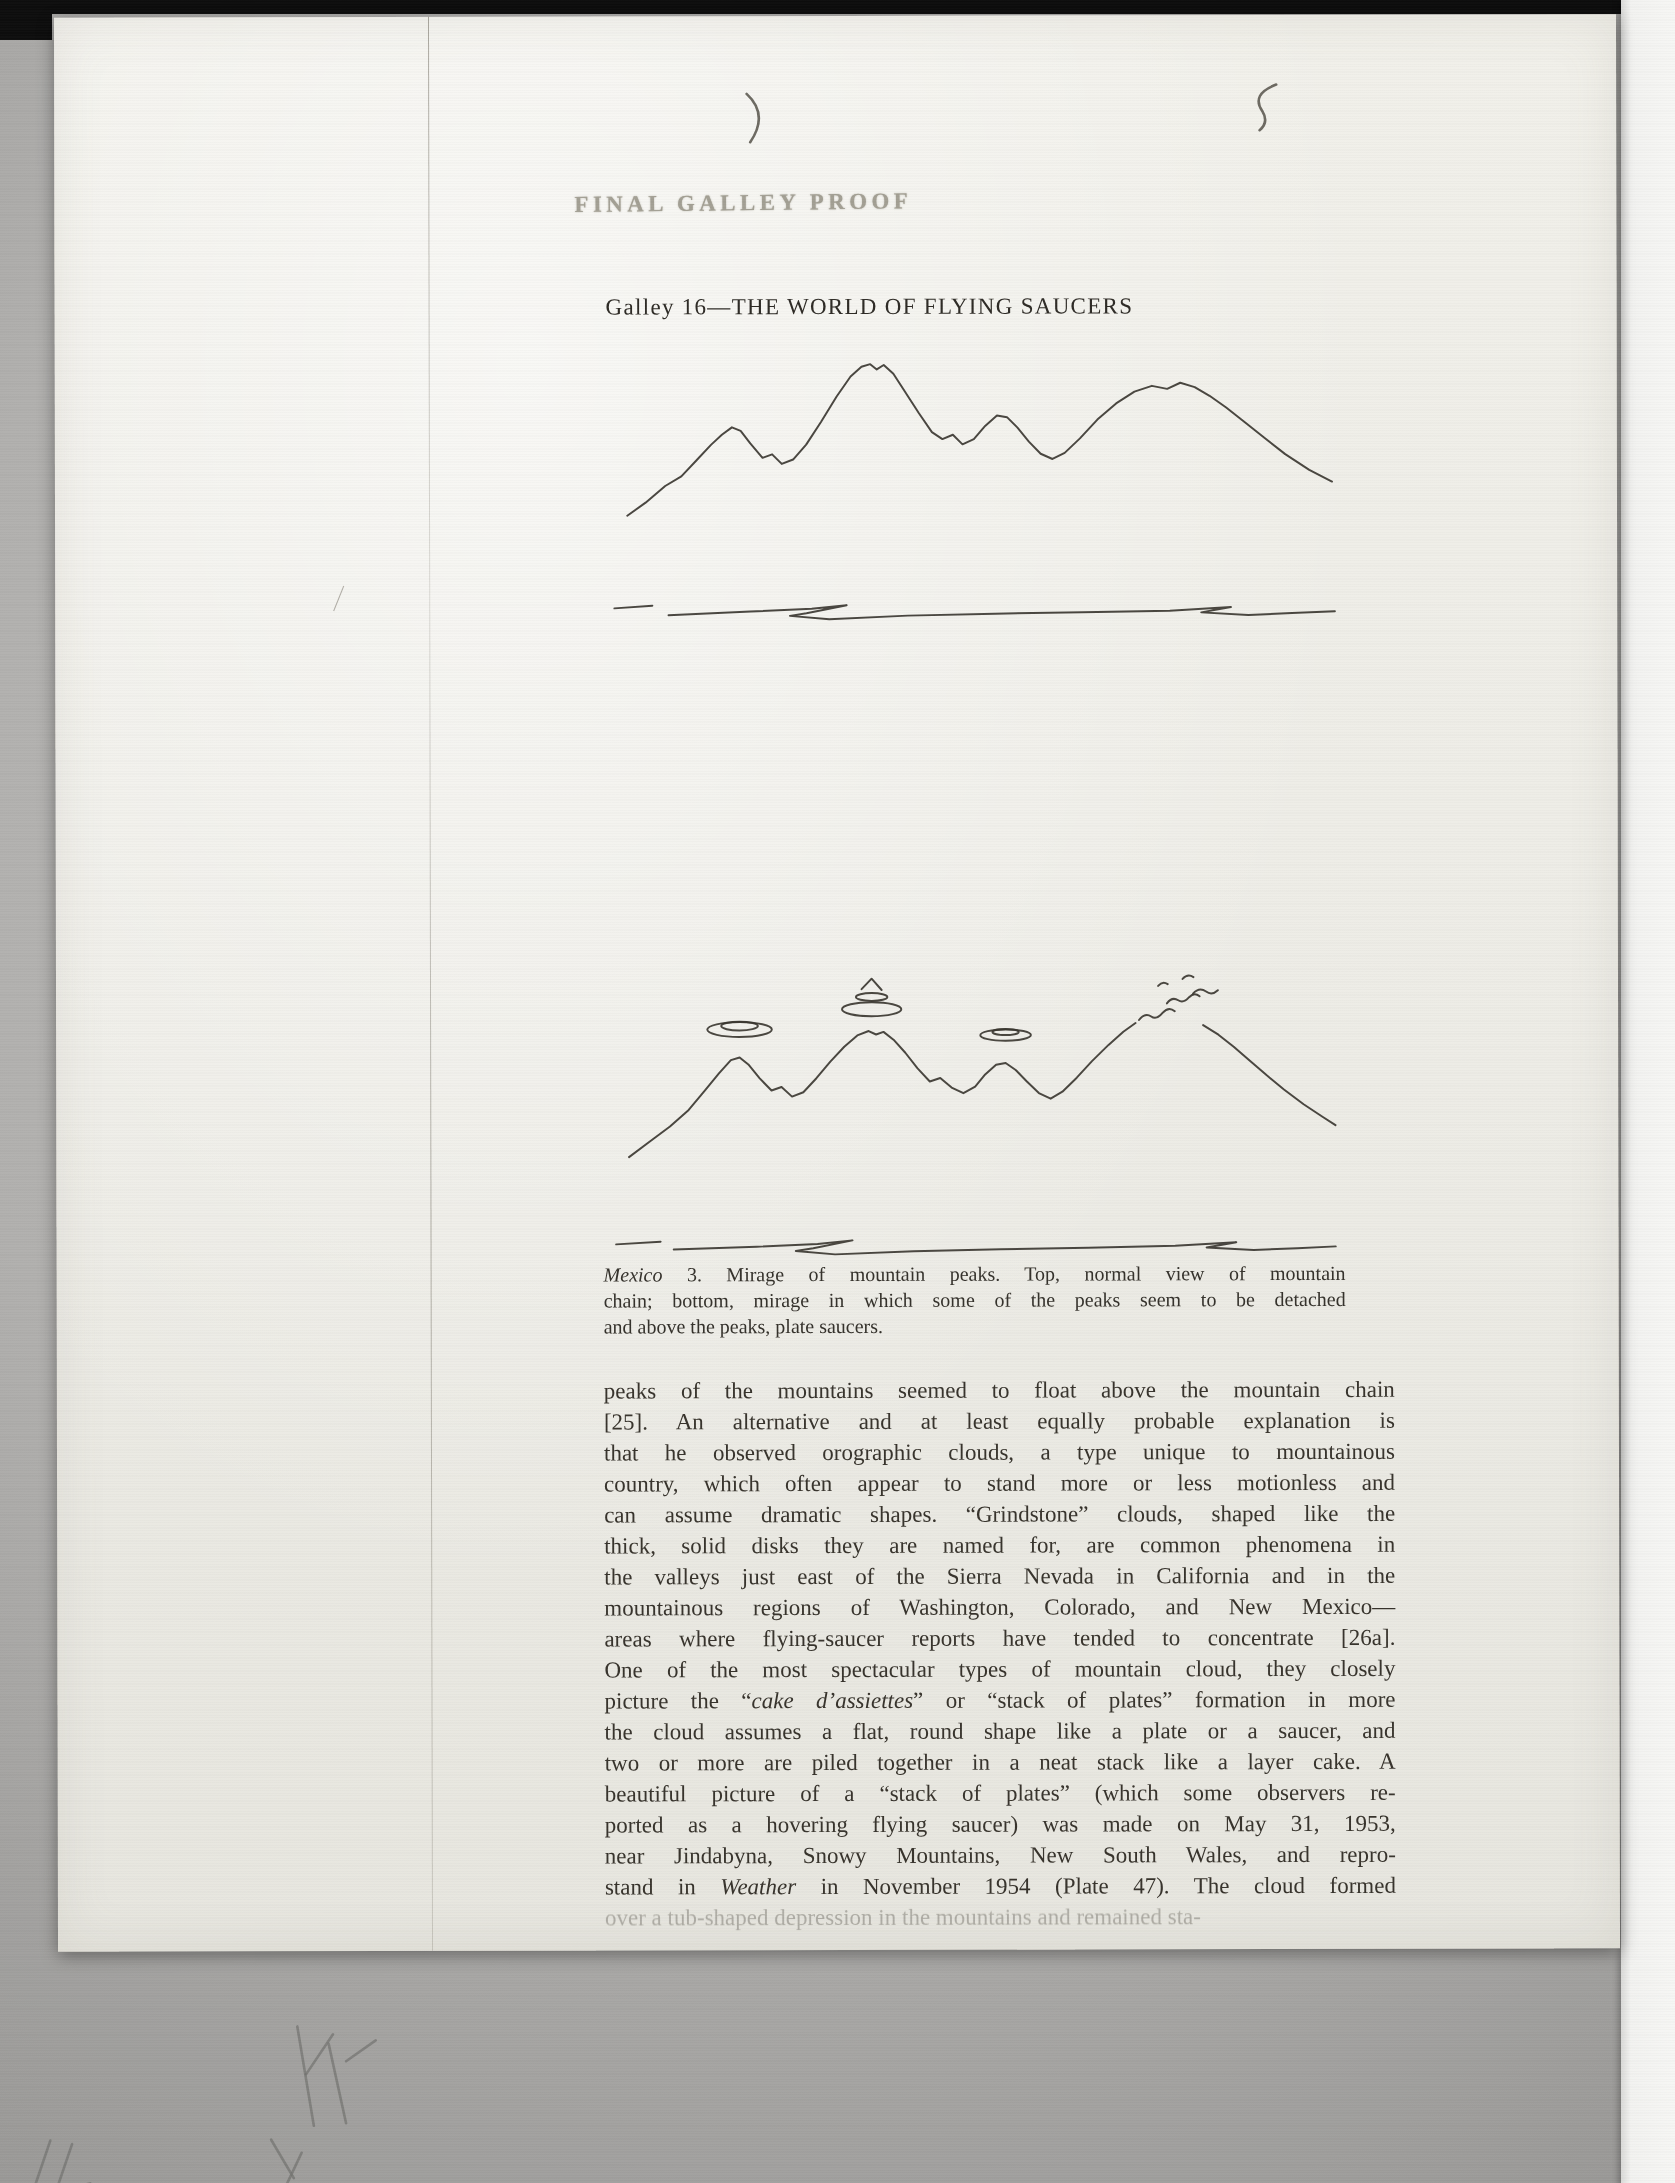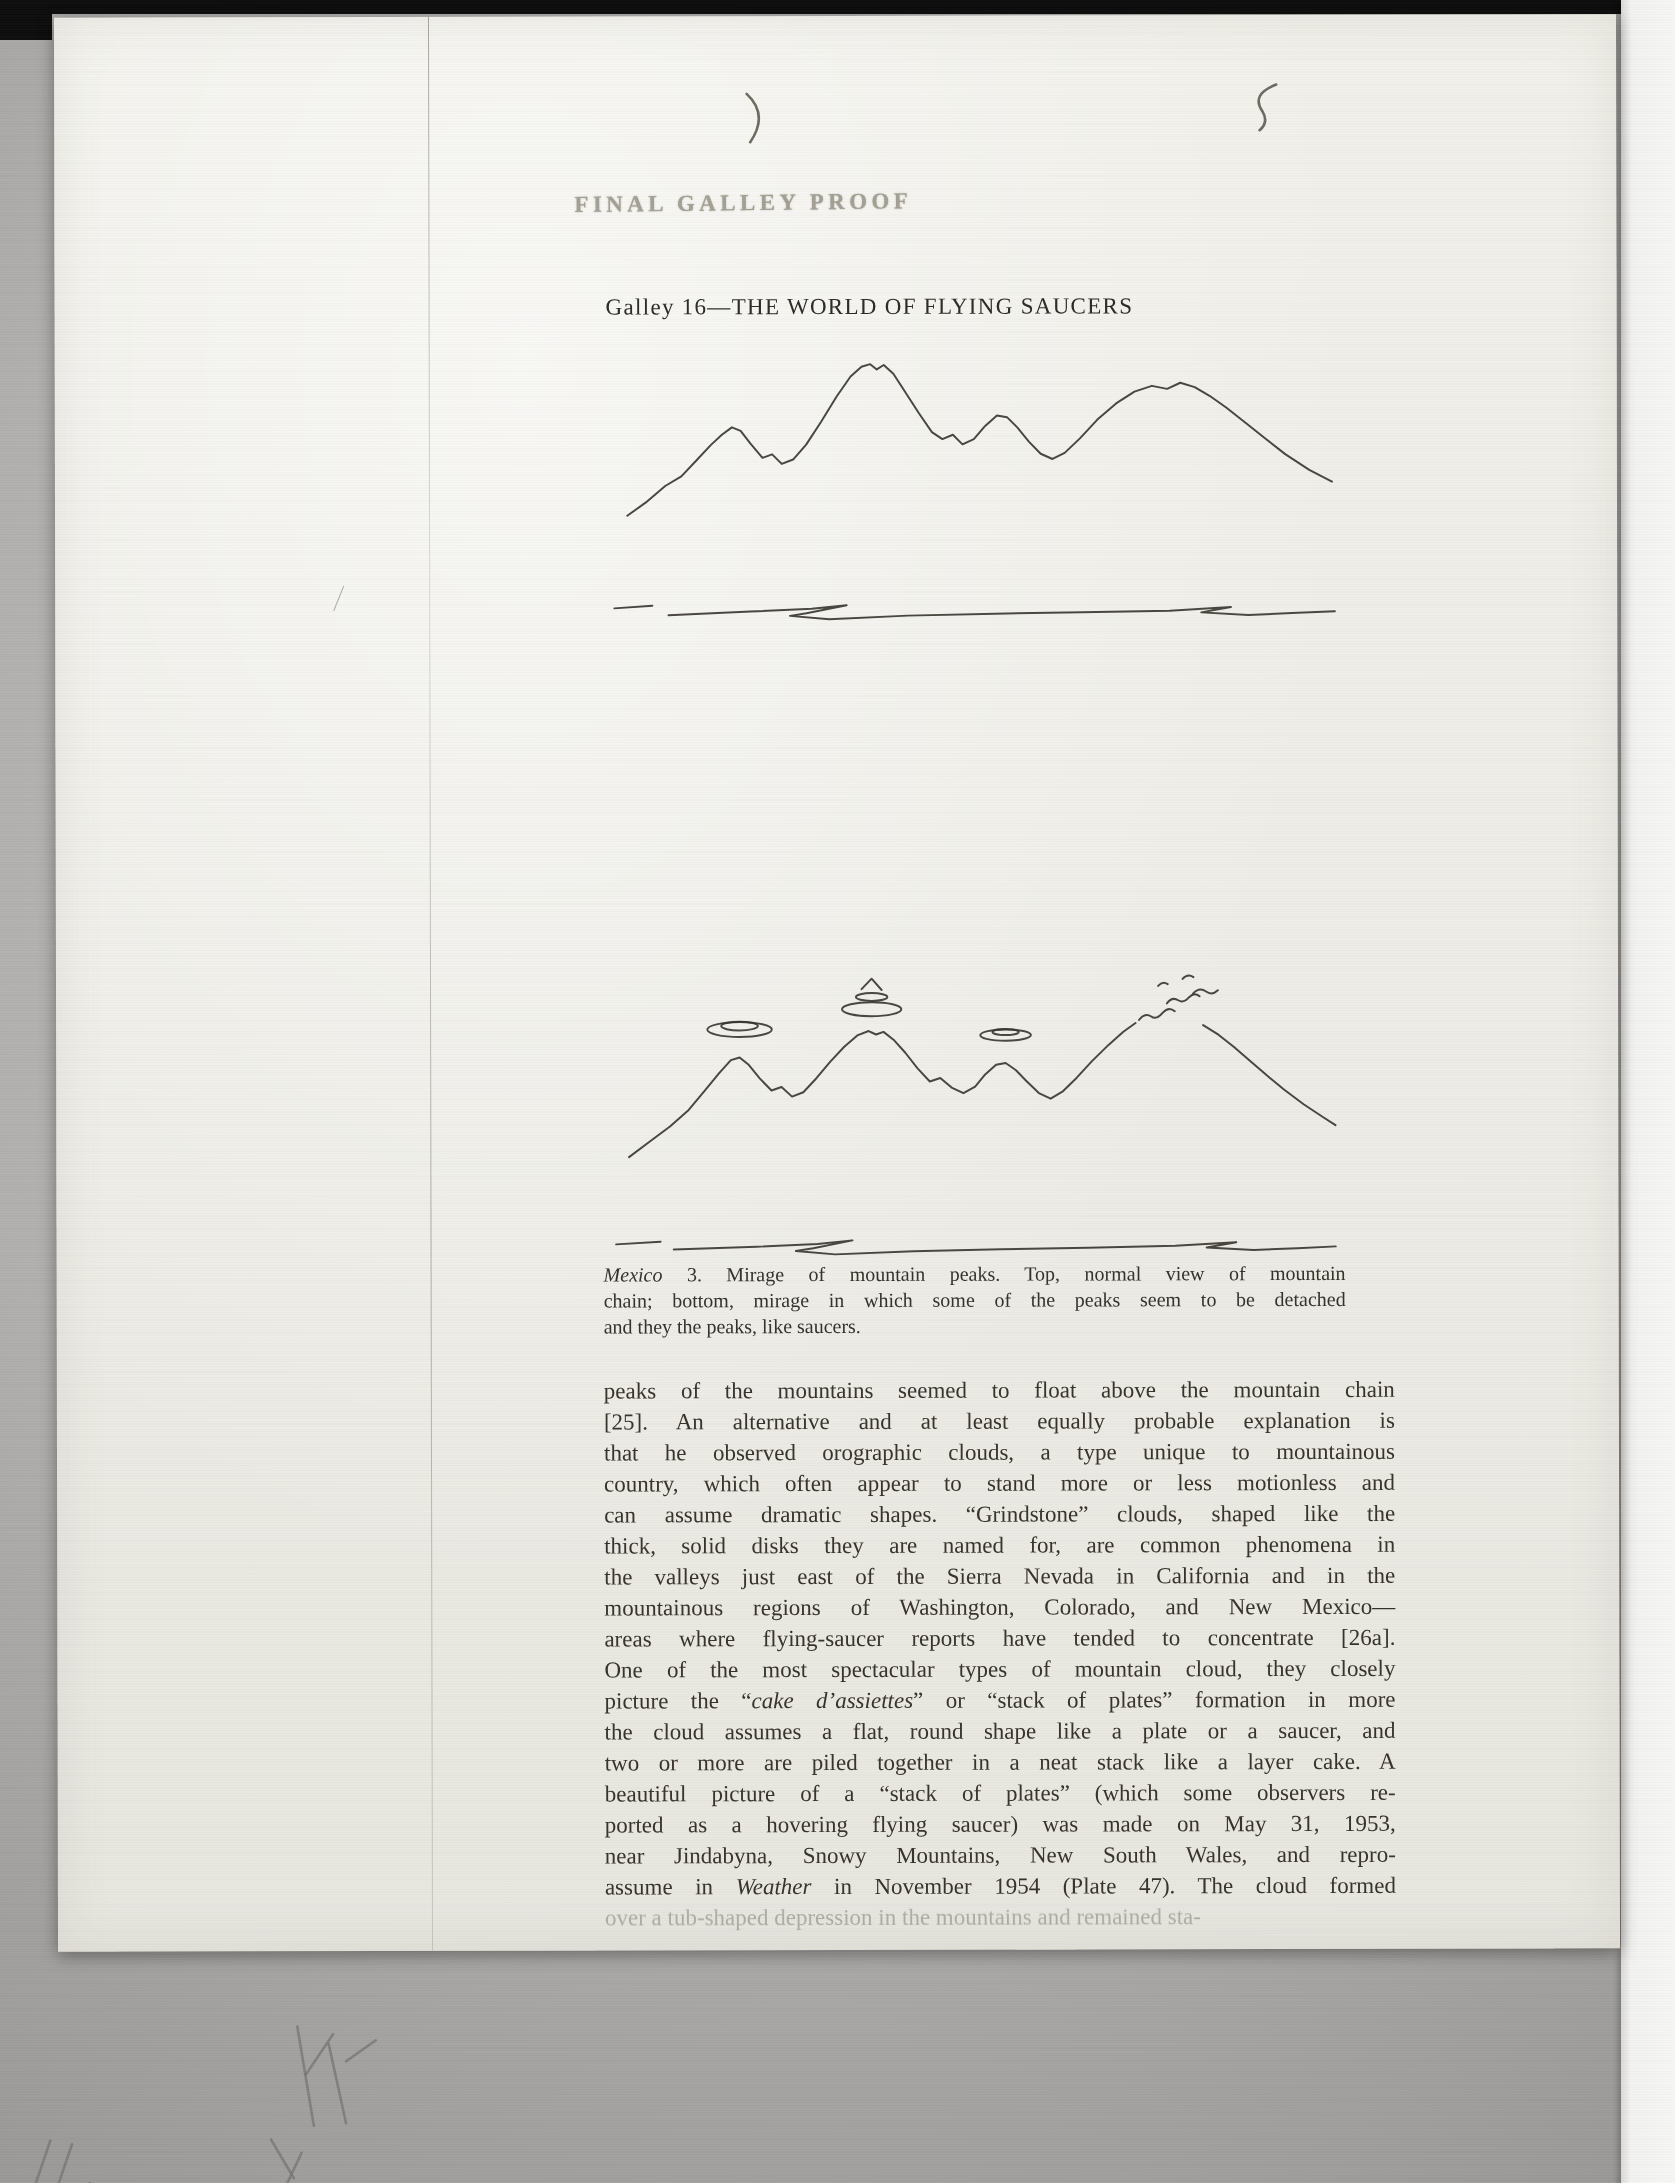--- a/index.html
+++ b/index.html
@@ -126,41 +126,41 @@
       <ellipse cx="1002" cy="212" rx="58" ry="13"></ellipse>
       <ellipse cx="1002" cy="205" rx="30" ry="7"></ellipse>
       <path d="M 108 690 L 210 684"></path>
       <path d="M 240 702 L 430 696 L 570 690 L 650 682 L 560 700 L 520 706 L 610 714
         L 790 707 L 990 703 L 1190 700 L 1390 696 L 1530 688 L 1462 700 L 1570 706 L 1670 702 L 1758 698"></path>
     </svg>
 
     <div class="caption">
         <div class="caption-line"><span class="it">Mexico</span><span> 3. Mirage of mountain peaks. Top, normal view of mountain</span></div>
         <div class="caption-line"><span>chain; bottom, mirage in which some of the peaks seem to be detached</span></div>
-        <div class="caption-line"><span>and they the peaks, like saucers.</span></div>
+        <div class="caption-line"><span>and above the peaks, plate saucers.</span></div>
       </div>
 
     <div class="body-text">
         <div class="body-line"><span>peaks of the mountains seemed to float above the mountain chain</span></div>
         <div class="body-line"><span>[25]. An alternative and at least equally probable explanation is</span></div>
         <div class="body-line"><span>that he observed orographic clouds, a type unique to mountainous</span></div>
         <div class="body-line"><span>country, which often appear to stand more or less motionless and</span></div>
         <div class="body-line"><span>can assume dramatic shapes. “Grindstone” clouds, shaped like the</span></div>
         <div class="body-line"><span>thick, solid disks they are named for, are common phenomena in</span></div>
         <div class="body-line"><span>the valleys just east of the Sierra Nevada in California and in the</span></div>
         <div class="body-line"><span>mountainous regions of Washington, Colorado, and New Mexico—</span></div>
         <div class="body-line"><span>areas where flying-saucer reports have tended to concentrate [26a].</span></div>
         <div class="body-line"><span>One of the most spectacular types of mountain cloud, they closely</span></div>
         <div class="body-line"><span>picture the “</span><span class="it">cake d’assiettes</span><span>” or “stack of plates” formation in more</span></div>
         <div class="body-line"><span>the cloud assumes a flat, round shape like a plate or a saucer, and</span></div>
         <div class="body-line"><span>two or more are piled together in a neat stack like a layer cake. A</span></div>
         <div class="body-line"><span>beautiful picture of a “stack of plates” (which some observers re-</span></div>
         <div class="body-line"><span>ported as a hovering flying saucer) was made on May 31, 1953,</span></div>
         <div class="body-line"><span>near Jindabyna, Snowy Mountains, New South Wales, and repro-</span></div>
-        <div class="body-line"><span>assume in </span><span class="it">Weather</span><span> in November 1954 (Plate 47). The cloud formed</span></div>
+        <div class="body-line"><span>stand in </span><span class="it">Weather</span><span> in November 1954 (Plate 47). The cloud formed</span></div>
         <div class="body-line"><span>over a tub-shaped depression in the mountains and remained sta-</span></div>
       </div>
 
   </div>
 
   <svg class="scribble" style="left:245px;top:2009px;" width="183" height="183" viewBox="0 0 420 420">
     <path d="M 120 40 L 158 268"></path>
     <path d="M 140 150 L 202 58"></path>
     <path d="M 192 80 L 232 262"></path>
     <path d="M 232 120 L 300 72"></path>

